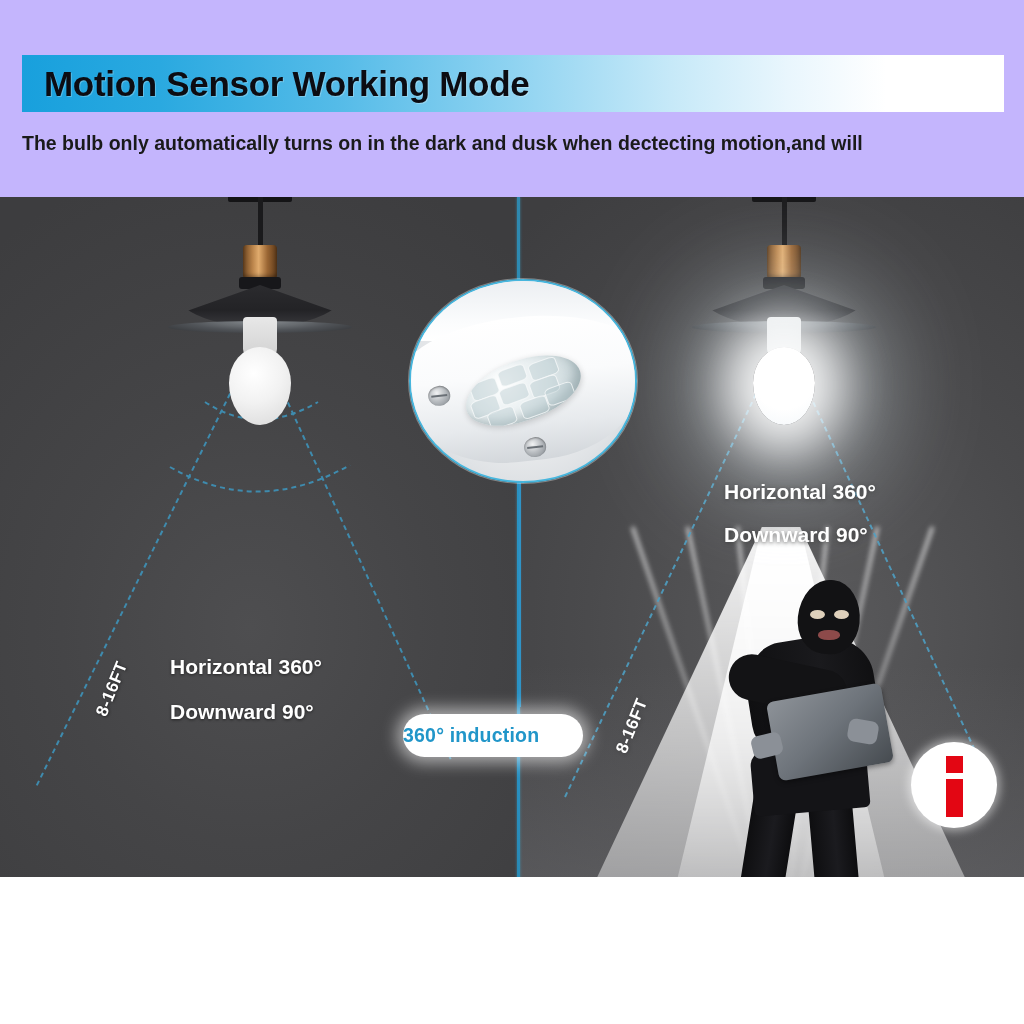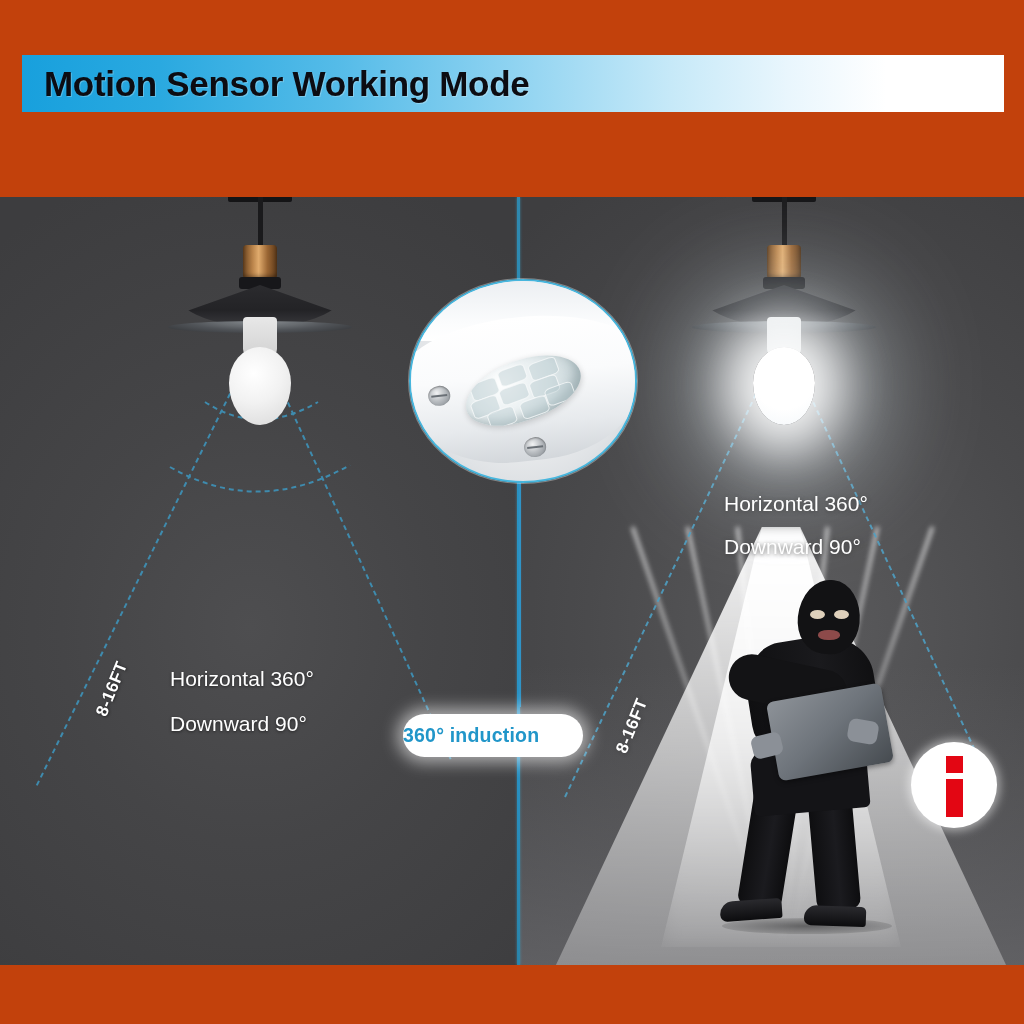--- a/index.html
+++ b/index.html
@@ -7,22 +7,22 @@
     margin: 0;
     padding: 0;
     background: #ffffff;
   }
   body {
     font-family: "Liberation Sans", sans-serif;
   }
   #page {
     position: relative;
     width: 1024px;
-    height: 1024px;
-    background: #c2410c;
+    height: 877px;
+    background: #c4b5fd;
     overflow: hidden;
   }
 
   
   #header-banner {
     position: absolute;
     left: 22px;
     top: 55px;
     width: 982px;
     height: 57px;
@@ -251,24 +251,23 @@
     left: 0;
     width: 1024px;
     height: 768px;
     pointer-events: none;
   }
 
   
   .scene-label {
     position: absolute;
     color: #ffffff;
-    font-weight: normal;
+    font-weight: bold;
     white-space: nowrap;
     text-shadow: 0 1px 3px rgba(0,0,0,0.55);
-    margin-top: 12px;
   }
   .label-horizontal { font-size: 21px; }
   .label-downward   { font-size: 21px; }
   .label-dist {
     font-size: 17px;
     font-weight: bold;
     color: #ffffff;
     letter-spacing: 0.5px;
     text-shadow: 0 1px 3px rgba(0,0,0,0.6);
   }
@@ -503,20 +502,21 @@
 </style>
 </head>
 <body>
 
 <div id="page">
 
   <div id="header-banner"></div>
   <div id="header-title">Motion Sensor Working Mode</div>
 
   <div id="subtitle">
+    <span class="line">The bulb only automatically turns on in the dark and dusk when dectecting motion,and will</span>
   </div>
 
   <div id="photo-panel">
 
     <div class="half" id="left-scene"></div>
     <div class="half" id="right-scene"></div>
     <div id="right-floor"></div>
 
     <div id="light-beam">
       <div class="cone"></div>

